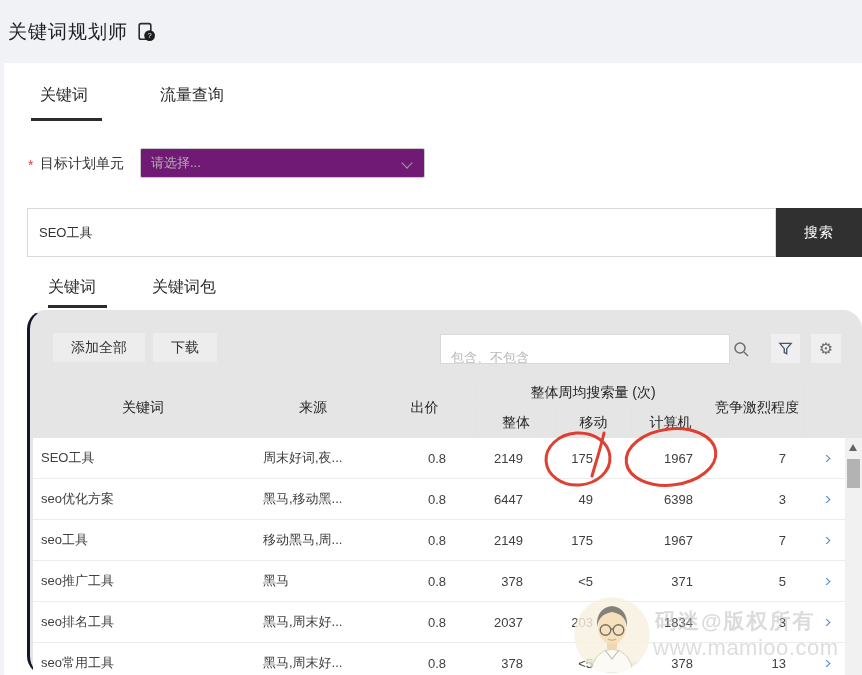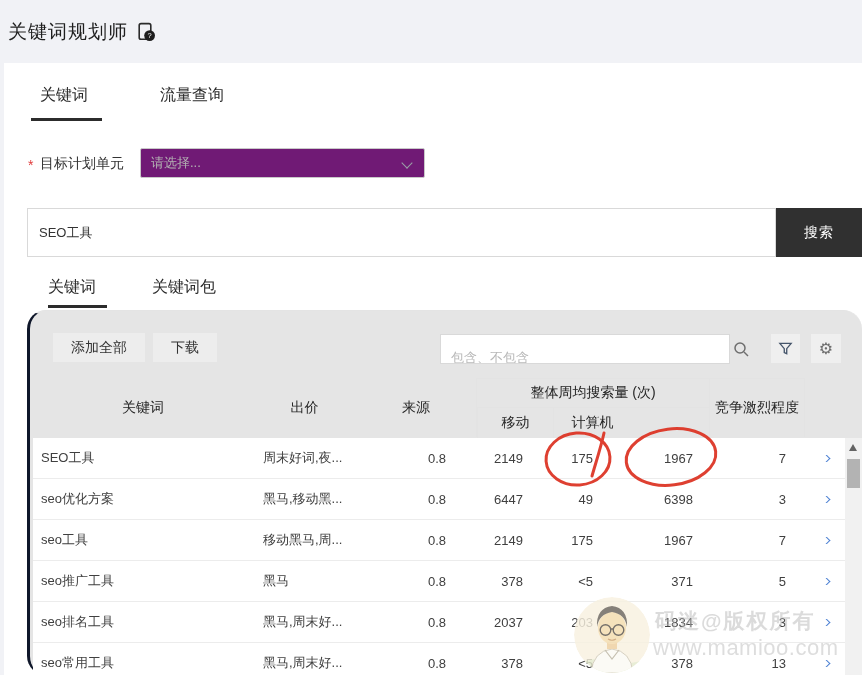--- a/index.html
+++ b/index.html
@@ -142,25 +142,26 @@
         <path d="M3 3.5 H15 L10.3 9.2 V14.5 L7.7 13.2 V9.2 Z" fill="none" stroke="#44546a" stroke-width="1.4"></path>
       </svg>
     </button>
     <button class="icon-btn gear">
       <span>⚙</span>
     </button>
 
     <div class="table">
       <div class="thead">
         <div class="th kw">关键词</div>
+        <div class="th src">来源</div>
         <div class="th bid">出价</div>
-        <div class="th src">来源</div>
         <div class="th-group">
           <div class="th-group-top">整体周均搜索量 (次)</div>
           <div class="th-group-bottom">
+            <div class="th-sub c1">整体</div>
             <div class="th-sub c2">移动</div>
             <div class="th-sub c3">计算机</div>
           </div>
         </div>
         <div class="th comp">竞争激烈程度</div>
         <div class="th chev"></div>
       </div>
       <div id="table-body">
   <div class="trow">
     <div class="td kw">SEO工具</div>

